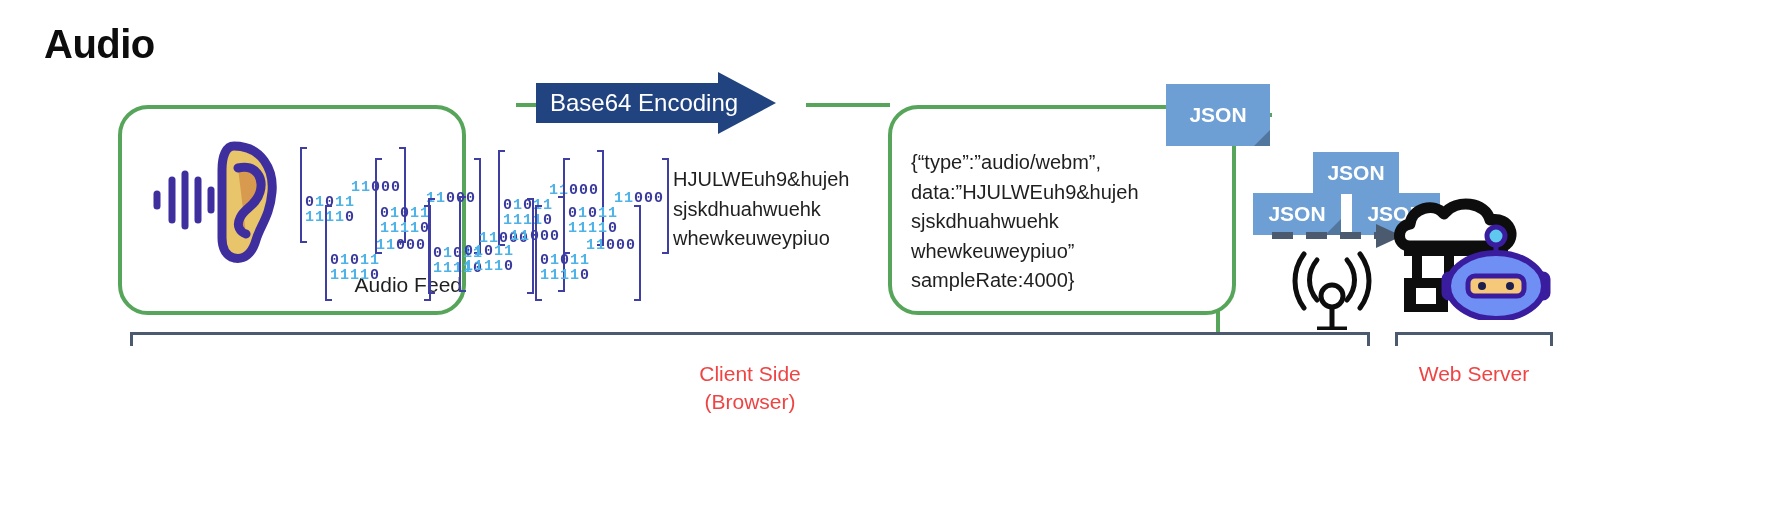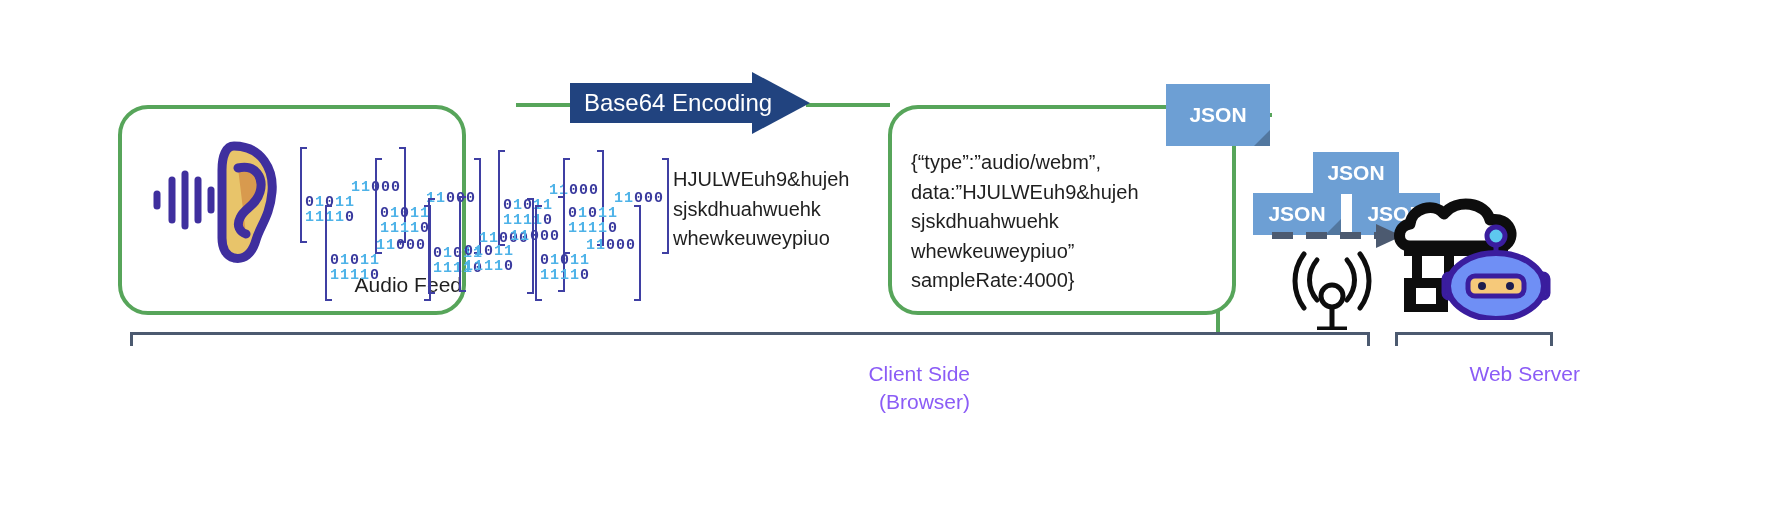--- a/index.html
+++ b/index.html
@@ -74,21 +74,21 @@
     border-bottom: 2.5px solid #3f3fa3;
   }
   .bin-matrix .bk.l { left: 0;  border-left: 2.5px solid #3f3fa3;  }
   .bin-matrix .bk.r { right: 0; border-right: 2.5px solid #3f3fa3; }
   .bin-matrix .rows { position: relative; padding: 0 6px; }
   .bin-matrix b { color: #4fb3e8; font-weight: bold; }
 
   
   .arrow-band {
     position: absolute;
-    left: 570px; top: 72px;
+    left: 536px; top: 72px;
     width: 240px; height: 62px;
   }
   .arrow-band .body {
     position: absolute;
     left: 0; top: 11px;
     width: 182px; height: 40px;
     background: #21437f;
   }
   .arrow-band .head {
     position: absolute;
@@ -175,34 +175,35 @@
     border-left: 3px solid #4c5a70;
     border-right: 3px solid #4c5a70;
     border-top: 3px solid #4c5a70;
     box-sizing: border-box;
   }
   #bracket-client { left: 130px;  top: 332px; width: 1240px; height: 14px; }
   #bracket-server { left: 1395px; top: 332px; width: 158px;  height: 14px; }
 
   .foot-label {
     position: absolute;
-    text-align: right;
+    text-align: center;
     font-size: 21px;
     line-height: 1.35;
-    color: #8b5cf6;
+    color: #ef4444;
     white-space: pre-line;
   }
   #label-client { left: 530px;  top: 360px; width: 440px; }
   #label-server { left: 1368px; top: 360px; width: 212px; }
 </style>
 </head>
 <body>
 
 <div id="stage">
 
+  <div class="title">Audio</div>
 
   <div class="gline" style="left:516px; top:103px; width:58px; height:4px;"></div>
   <div class="gline" style="left:806px; top:103px; width:84px; height:4px;"></div>
 
   <div class="gline" style="left:1232px; top:113px; width:40px; height:4px;"></div>
 
   <div class="gline" style="left:1216px; top:146px; width:4px; height:188px;"></div>
 
   <div class="stage-box" id="box-audio">
     <div class="stage-label">Audio Feed</div>

